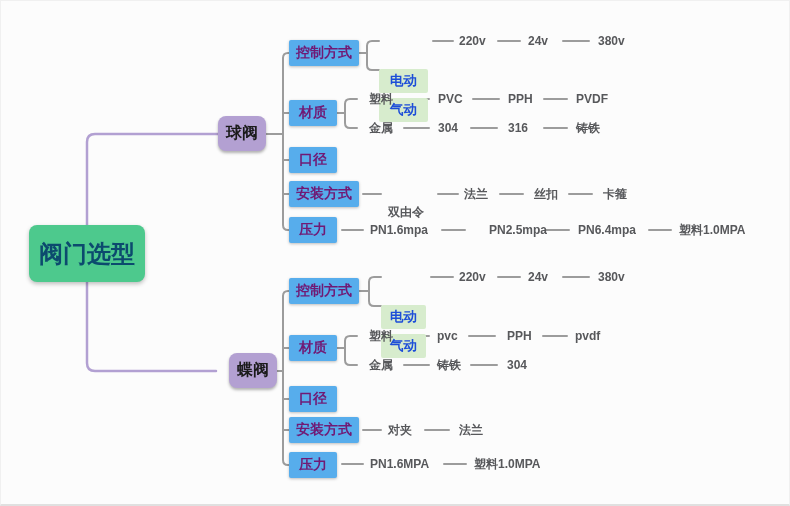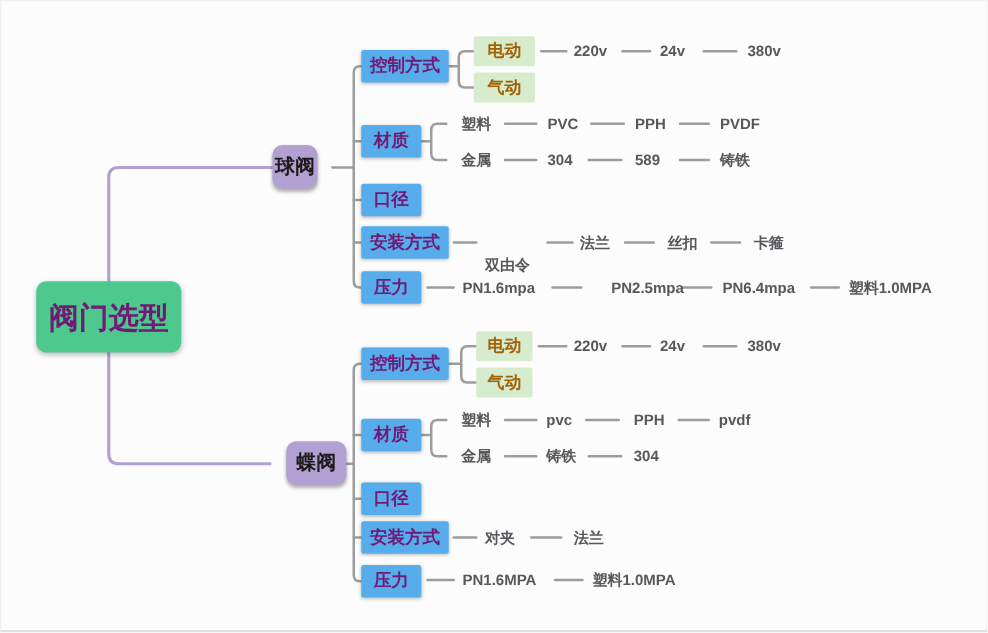--- a/index.html
+++ b/index.html
@@ -13,34 +13,35 @@
     font-family:"Liberation Sans","DejaVu Sans",sans-serif;overflow:hidden;
   }
   .wires{position:absolute;left:0;top:0;}
   .gline{stroke:var(--line);stroke-width:2;fill:none;stroke-linecap:round;}
   .pline{stroke:var(--root-line);stroke-width:2.5;fill:none;stroke-linecap:round;}
   .node{
     position:absolute;display:flex;align-items:center;justify-content:center;
     box-sizing:border-box;white-space:nowrap;cursor:default;
   }
   .root{
-    background:var(--root-bg);color:#701a75;font-size:24px;font-weight:bold;
+    background:var(--root-bg);color:#0c4a6e;font-size:24px;font-weight:bold;
     border-radius:8px;box-shadow:0 2px 4px rgba(0,0,0,.25);
   }
   .branch{
     background:var(--branch-bg);color:#1b1b1b;font-size:16px;font-weight:bold;
     border-radius:8px;box-shadow:0 2px 3px rgba(0,0,0,.3);
   }
   .topic{
     background:var(--topic-bg);color:#701a75;font-size:14px;font-weight:bold;
     border-radius:2px;box-shadow:0 1px 3px rgba(0,0,0,.25);
   }
   .leafbox{
-    background:var(--leaf-box-bg);color:#a16207;font-size:13.5px;font-weight:bold;
+    background:var(--leaf-box-bg);color:#1d4ed8;font-size:13.5px;font-weight:bold;
     border-radius:2px;
+    margin-top:40px;
   }
   .leaf{
     position:absolute;height:20px;line-height:20px;font-size:12px;font-weight:bold;
     color:var(--leaf-text);white-space:nowrap;cursor:default;
   }
 </style>
 </head>
 <body>
 
 <div class="canvas">
@@ -67,21 +68,21 @@
     <path class="gline" d="M336 347 H344 M356 335 H349 Q344 335 344 340 V359 Q344 364 349 364 H356"></path>
     <path class="gline" d="M430 276 H452 M497 276 H519 M562 276 H588"></path>
     <path class="gline" d="M403 335 H428 M468 335 H494 M542 335 H566"></path>
     <path class="gline" d="M403 364 H428 M470 364 H496"></path>
     <path class="gline" d="M362 429 H380 M424 429 H448"></path>
     <path class="gline" d="M341 463 H362 M443 463 H465"></path>
   </svg>
 
   <div class="node root" style="left:28px;top:224px;width:116px;height:57px">阀门选型</div>
 
-  <div class="node branch" style="left:217px;top:115px;width:36px;height:35px">球阀</div>
+  <div class="node branch" style="left:217px;top:115px;width:48px;height:35px">球阀</div>
   <div class="node branch" style="left:228px;top:352px;width:48px;height:35px">蝶阀</div>
 
   <div class="node topic" style="left:288px;top:39px;width:70px;height:26px">控制方式</div>
   <div class="node topic" style="left:288px;top:99px;width:48px;height:26px">材质</div>
   <div class="node topic" style="left:288px;top:146px;width:48px;height:26px">口径</div>
   <div class="node topic" style="left:288px;top:180px;width:70px;height:26px">安装方式</div>
   <div class="node topic" style="left:288px;top:216px;width:48px;height:26px">压力</div>
 
   <div class="node leafbox" style="left:378px;top:28px;width:49px;height:24px">电动</div>
   <div class="node leafbox" style="left:378px;top:57px;width:49px;height:24px">气动</div>
@@ -90,21 +91,21 @@
   <span class="leaf" style="left:527px;top:30px">24v</span>
   <span class="leaf" style="left:597px;top:30px">380v</span>
 
   <span class="leaf" style="left:368px;top:88px">塑料</span>
   <span class="leaf" style="left:437px;top:88px">PVC</span>
   <span class="leaf" style="left:507px;top:88px">PPH</span>
   <span class="leaf" style="left:575px;top:88px">PVDF</span>
 
   <span class="leaf" style="left:368px;top:117px">金属</span>
   <span class="leaf" style="left:437px;top:117px">304</span>
-  <span class="leaf" style="left:507px;top:117px">589</span>
+  <span class="leaf" style="left:507px;top:117px">316</span>
   <span class="leaf" style="left:575px;top:117px">铸铁</span>
 
   <span class="leaf" style="left:387px;top:201px">双由令</span>
   <span class="leaf" style="left:463px;top:183px">法兰</span>
   <span class="leaf" style="left:533px;top:183px">丝扣</span>
   <span class="leaf" style="left:602px;top:183px">卡箍</span>
 
   <span class="leaf" style="left:369px;top:219px">PN1.6mpa</span>
   <span class="leaf" style="left:488px;top:219px">PN2.5mpa</span>
   <span class="leaf" style="left:577px;top:219px">PN6.4mpa</span>

